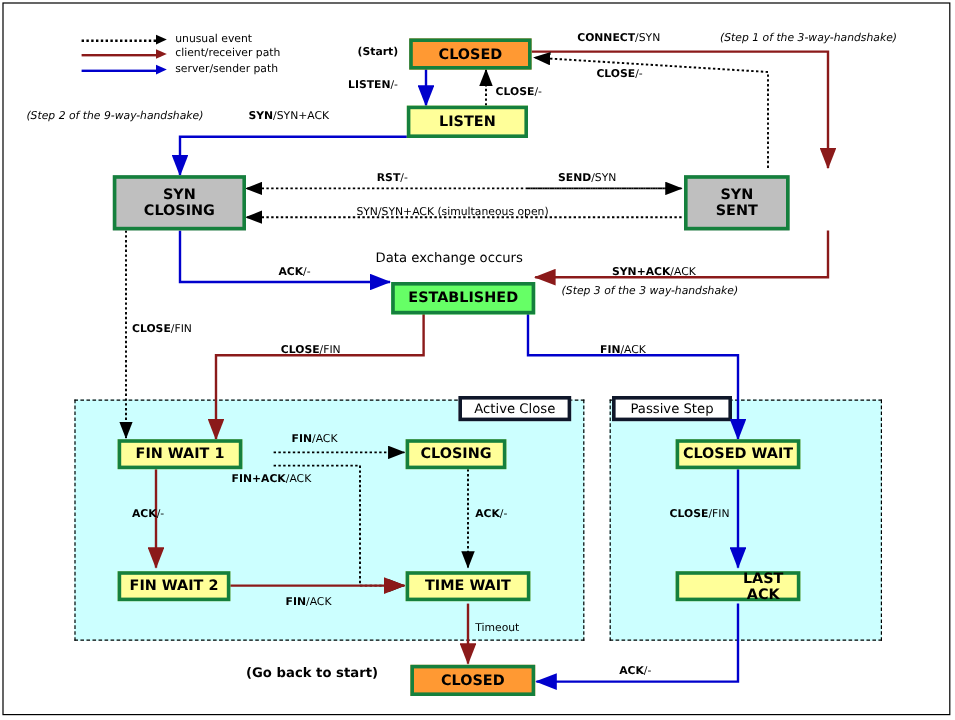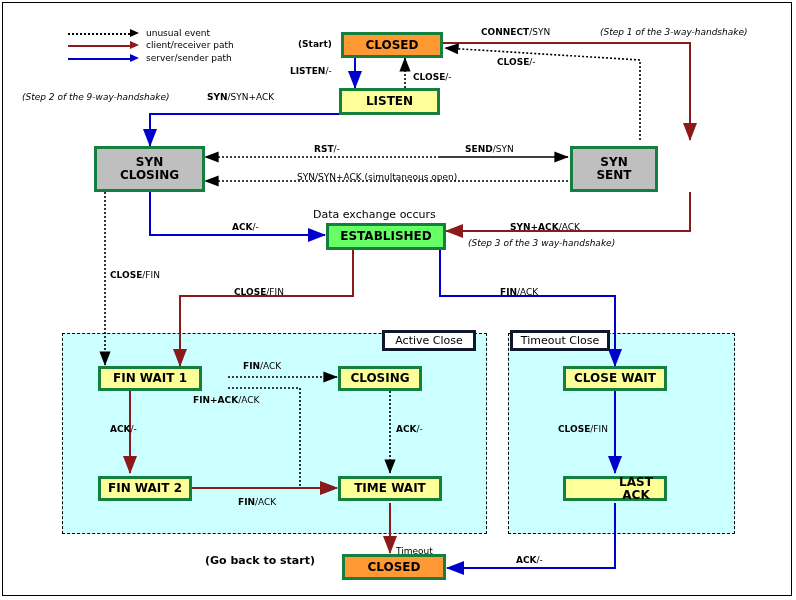--- a/index.html
+++ b/index.html
@@ -3,21 +3,21 @@
 <meta charset="utf-8">
 <style>
   html,body{margin:0;padding:0;background:#ffffff;}
   body{font-family:"DejaVu Sans","Liberation Sans",sans-serif;}
   #canvas{position:relative;width:796px;height:600px;background:#ffffff;overflow:hidden;}
   .frame{position:absolute;left:2px;top:2px;width:790px;height:594px;border:1px solid #000;box-sizing:border-box;}
   svg.layer{position:absolute;left:0;top:0;width:796px;height:600px;}
   .node{position:absolute;box-sizing:border-box;border:3px solid #15803d;display:flex;align-items:center;justify-content:center;text-align:center;font-weight:bold;font-size:12px;line-height:1.05;color:#000;}
   .node.gray{background:#bfbfbf;}
   .node.yellow{background:#ffff99;}
-  .node.green{background:#66ff66;}
+  .node.green{background:#66ff66;margin-top:12px;}
   .node.orange{background:#ff9933;}
   .lbl{position:absolute;font-size:9px;color:#000;white-space:nowrap;}
   .lbl.b{font-weight:bold;}
   .lbl.i{font-style:italic;}
   .panel{position:absolute;box-sizing:border-box;border:1px dashed #000;background:#ccffff;}
   .ptitle{position:absolute;box-sizing:border-box;border:3px solid #0f172a;background:#ffffff;font-size:11px;display:flex;align-items:center;justify-content:center;color:#000;}
   .legend-line{position:absolute;height:0;border-top-width:2px;border-top-style:solid;}
   .legend-txt{position:absolute;font-size:9px;color:#000;white-space:nowrap;}
   .two-line{flex-direction:column;}
 </style>
@@ -27,21 +27,21 @@
 <div id="canvas">
   <div class="frame"></div>
 
   <div class="panel" style="left:62px;top:333px;width:425px;height:201px;"></div>
   <div class="panel" style="left:508px;top:333px;width:227px;height:201px;"></div>
 
   <div class="ptitle" style="left:382px;top:330px;width:94px;height:21px;">
     <span>Active Close</span>
   </div>
   <div class="ptitle" style="left:510px;top:330px;width:100px;height:21px;">
-    <span>Timeout Close</span>
+    <span>Passive Step</span>
   </div>
 
   <svg class="layer">
     <defs>
       <marker id="ar-k" markerWidth="9" markerHeight="7" refX="8.5" refY="3.5" orient="auto">
         <polygon points="0 0, 9 3.5, 0 7" fill="#000000"></polygon>
       </marker>
       <marker id="ar-r" markerWidth="9" markerHeight="7" refX="8.5" refY="3.5" orient="auto">
         <polygon points="0 0, 9 3.5, 0 7" fill="#8b1a1a"></polygon>
       </marker>
@@ -179,21 +179,21 @@
 
   <div class="node yellow" style="left:98px;top:366px;width:104px;height:25px;">
     <span>FIN WAIT 1</span>
   </div>
 
   <div class="node yellow" style="left:338px;top:366px;width:84px;height:25px;">
     <span>CLOSING</span>
   </div>
 
   <div class="node yellow" style="left:563px;top:366px;width:104px;height:25px;">
-    <span>CLOSE WAIT</span>
+    <span>CLOSED WAIT</span>
   </div>
 
   <div class="node yellow" style="left:98px;top:476px;width:94px;height:25px;">
     <span>FIN WAIT 2</span>
   </div>
 
   <div class="node yellow" style="left:338px;top:476px;width:104px;height:25px;">
     <span>TIME WAIT</span>
   </div>
 
@@ -279,20 +279,20 @@
   </div>
 
   <div class="lbl" style="left:238px;top:497px;">
     <b>FIN</b><span>/ACK</span>
   </div>
 
   <div class="lbl" style="left:558px;top:424px;">
     <b>CLOSE</b><span>/FIN</span>
   </div>
 
-  <div class="lbl" style="left:396px;top:546px;">
+  <div class="lbl" style="left:396px;top:519px;">
     <b></b><span>Timeout</span>
   </div>
 
   <div class="lbl" style="left:516px;top:555px;">
     <b>ACK</b><span>/-</span>
   </div>
 </div>
 
 </body></html>

